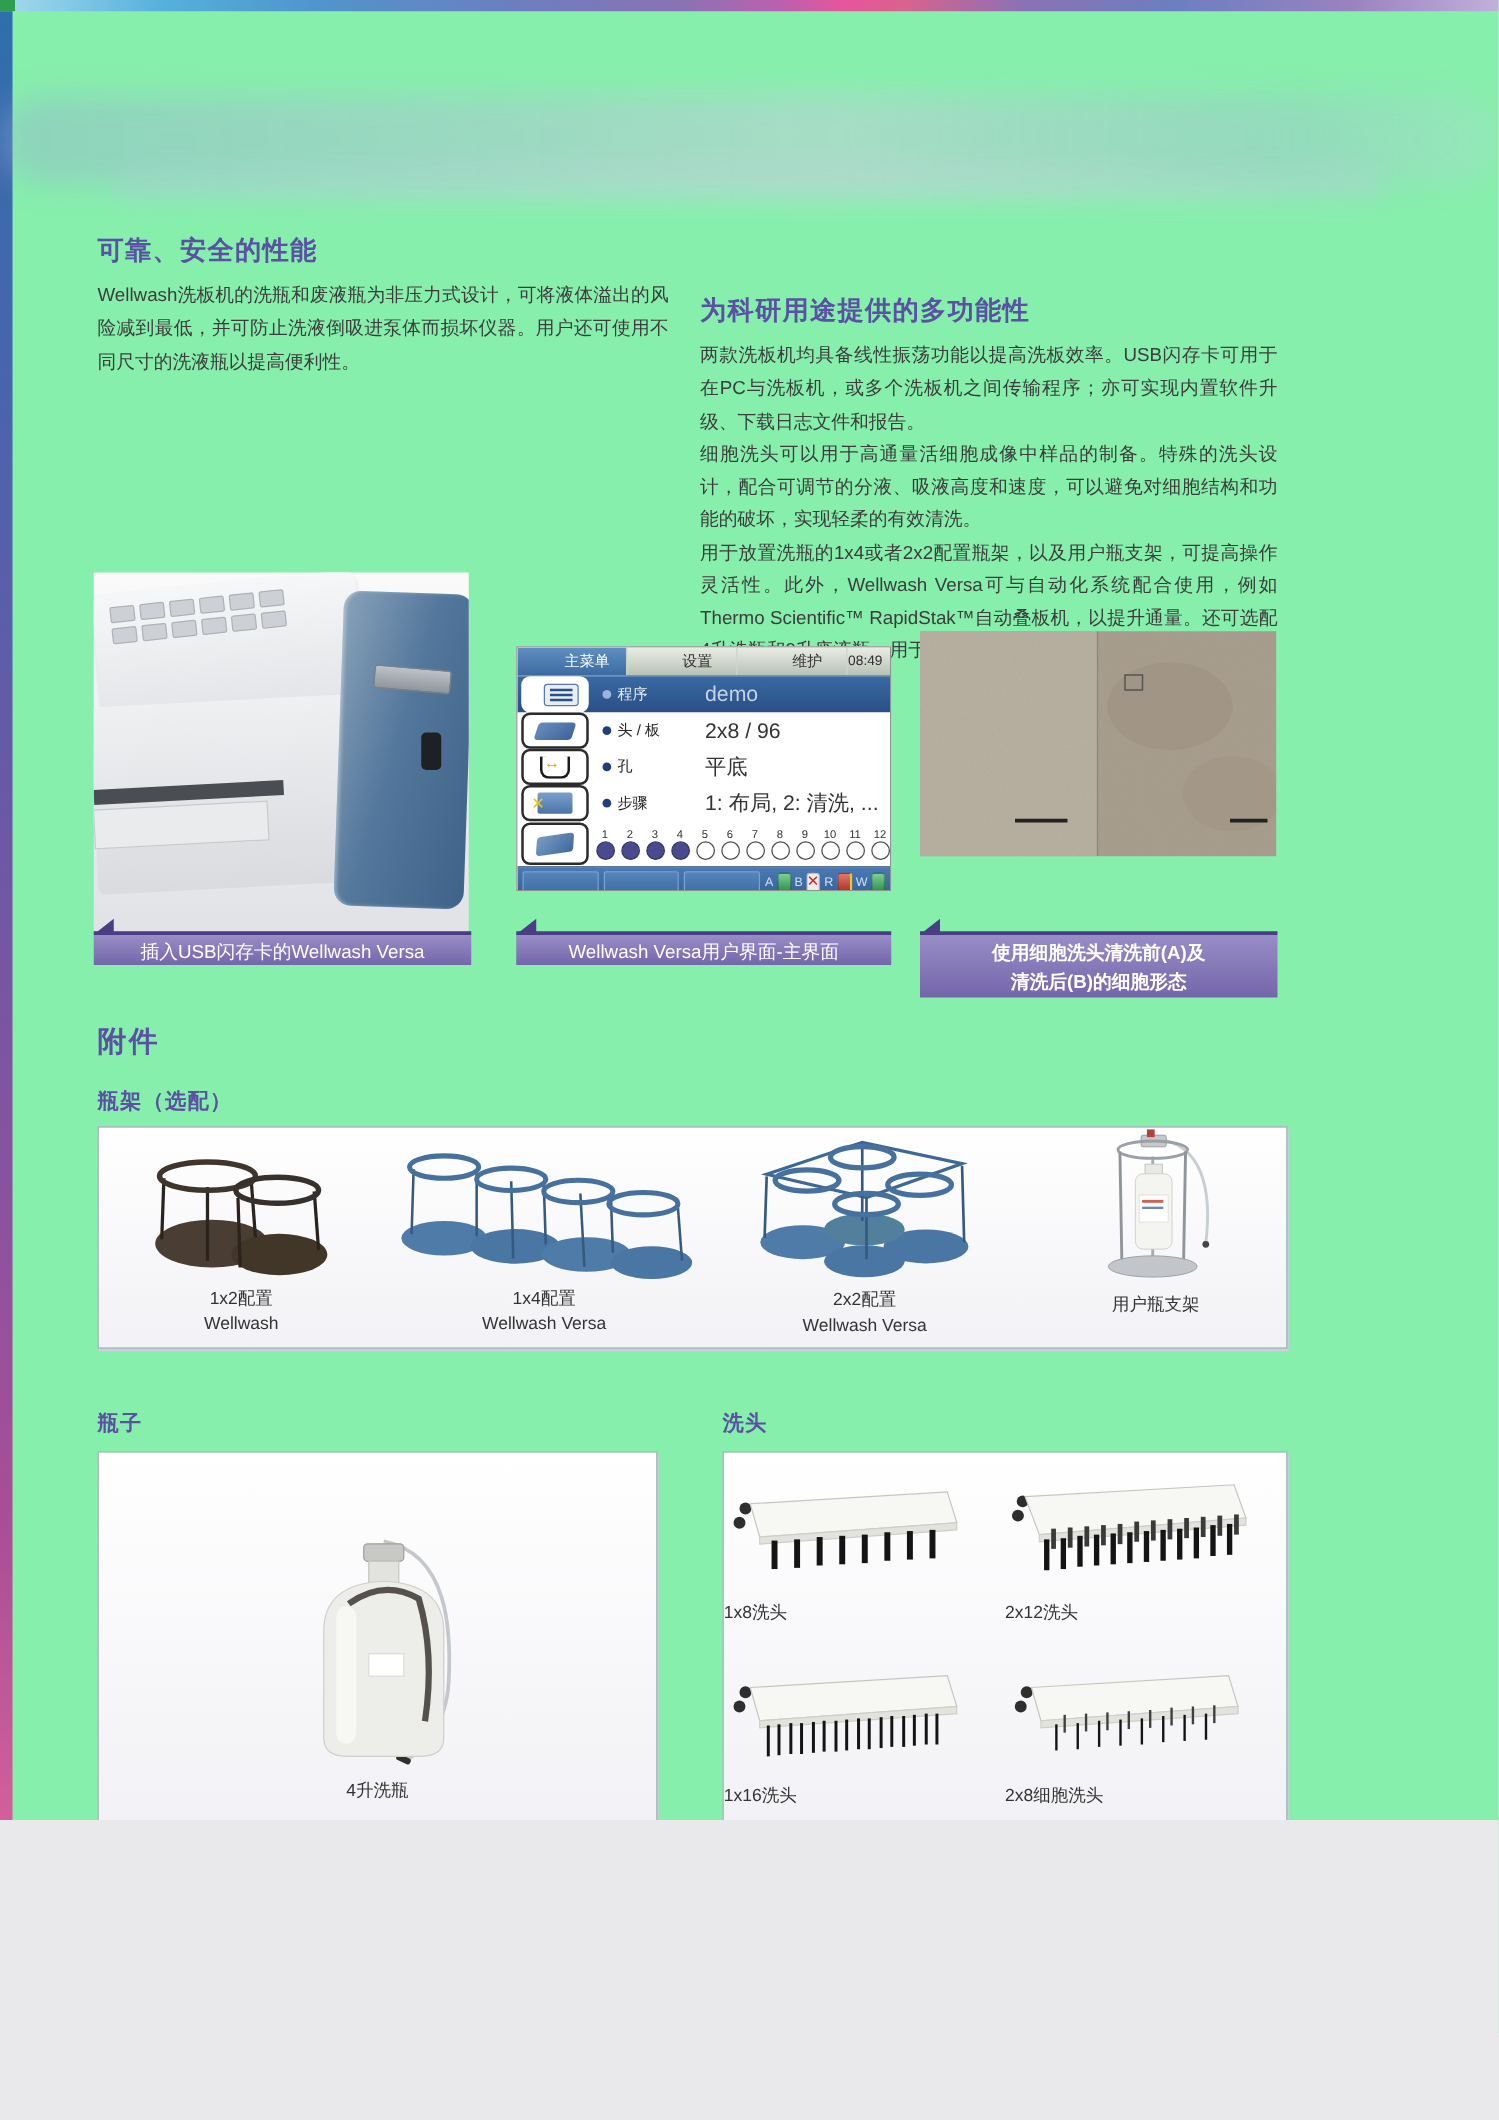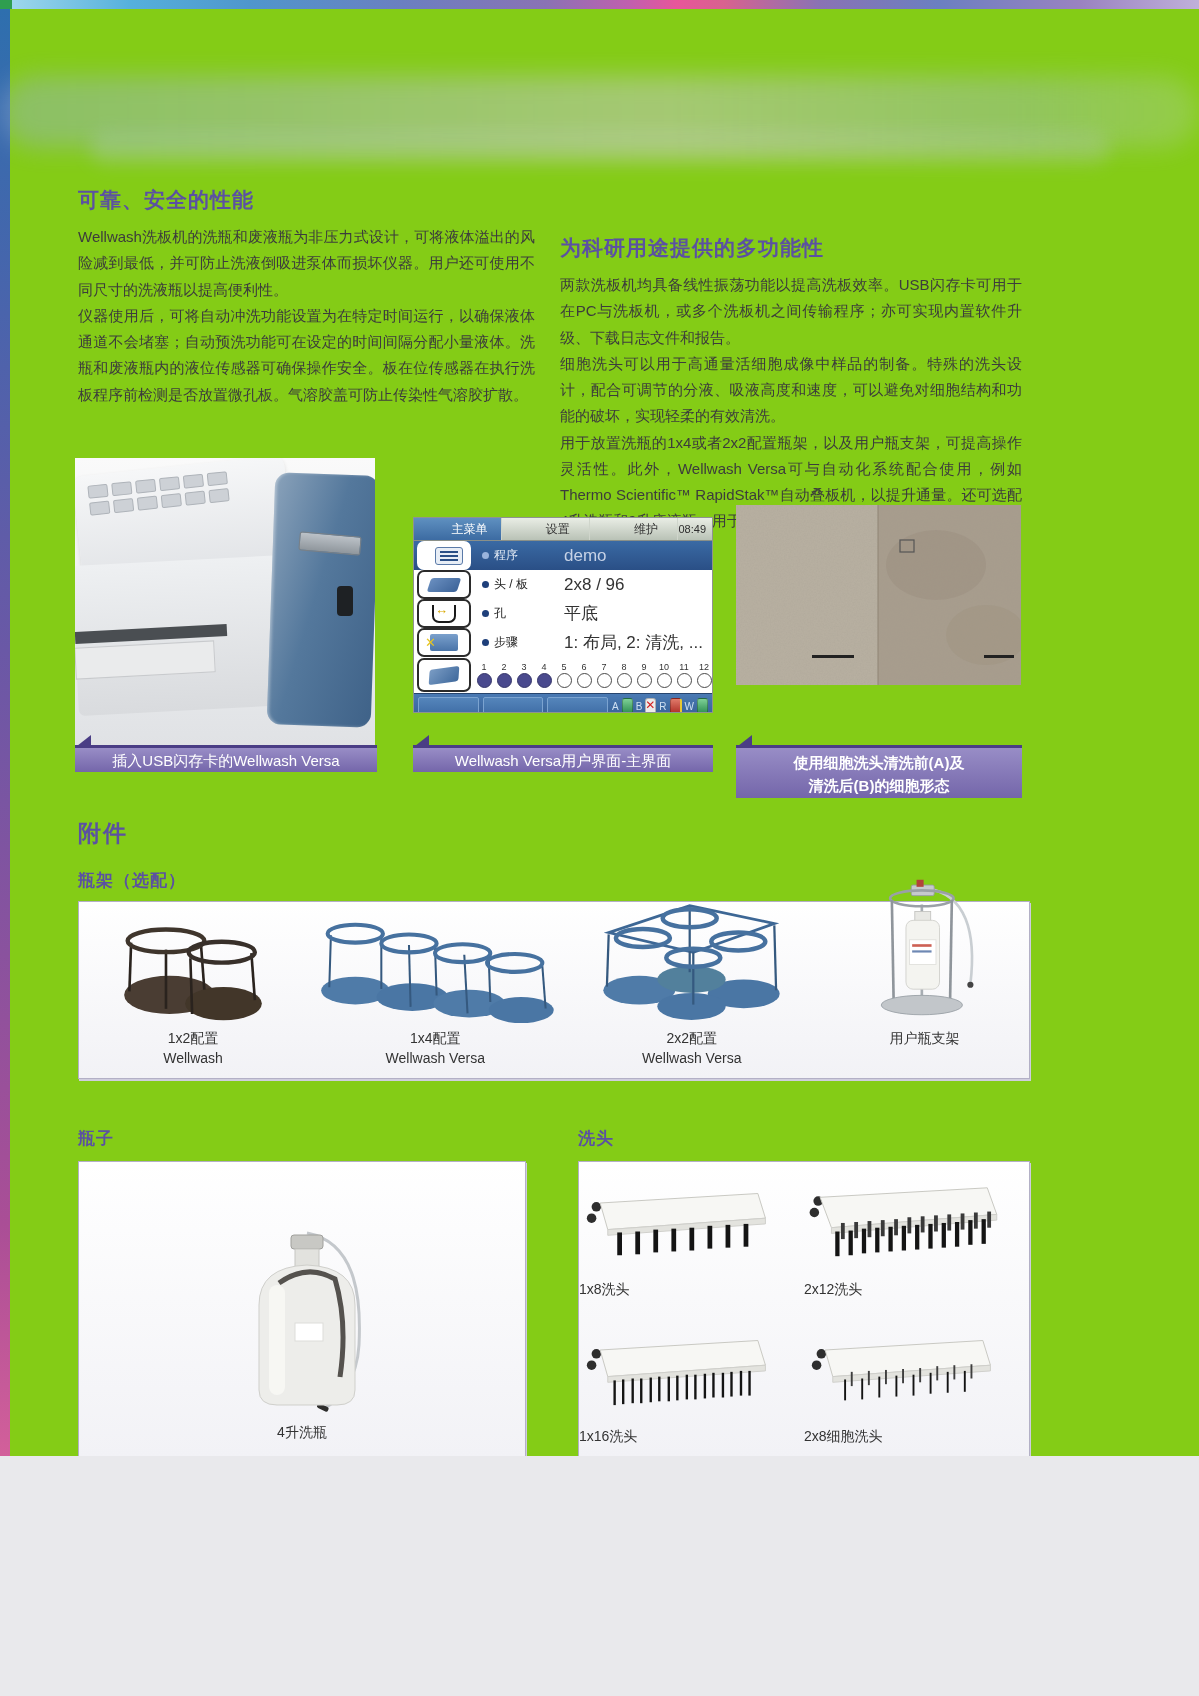--- a/index.html
+++ b/index.html
@@ -1,16 +1,16 @@
 <!DOCTYPE html>
 <html><head>
 <meta charset="utf-8">
 <style>
   html,body{margin:0;padding:0;background:#e9e9ec;font-family:"Liberation Sans","DejaVu Sans",sans-serif;}
-  .page{position:relative;width:1199px;height:1456px;margin:0 auto;background:#84cc16;overflow:hidden;}
+  .page{position:relative;width:1199px;height:1456px;margin:0 auto;background:#86efac;overflow:hidden;}
   
   .edge-top{position:absolute;left:12px;top:0;width:1187px;height:9px;
     background:linear-gradient(90deg,#9ed7ec 0%,#55b0dc 10%,#4f96cc 20%,#6b7fc0 33%,#8a72b4 45%,#c05fae 52%,#e8559a 56%,#d8628f 60%,#8a72b4 68%,#6b7fc0 78%,#9a82c0 90%,#c0b0da 100%);}
   .edge-corner{position:absolute;left:0;top:0;width:12px;height:9px;background:#2f9e4f;}
   .edge-left{position:absolute;left:0;top:9px;width:10px;height:1687px;
     background:linear-gradient(180deg,#2e6fae 0%,#4a64ac 18%,#6a58a6 38%,#8a529e 56%,#aa4e96 72%,#d9629b 88%,#d95f8d 100%);}
   .cloud1{position:absolute;left:0;top:76px;width:1199px;height:72px;border-radius:60px;
     background:linear-gradient(90deg,rgba(150,175,210,.55),rgba(205,198,228,.6) 55%,rgba(170,185,215,.5) 85%,rgba(200,210,230,.3));
     filter:blur(12px);opacity:.75;}
   .cloud2{position:absolute;left:90px;top:132px;width:1020px;height:32px;border-radius:40px;
@@ -90,21 +90,21 @@
   .bot.red{background:linear-gradient(180deg,#e07a6a,#b03028);border-right:2px solid #e8c832;}
   .bot.white{background:#ececec;}
   .bot.crossed::after{content:"✕";position:absolute;left:-1px;top:0;color:#d42020;font-size:12px;font-weight:bold;line-height:13px;}
   
   .acc-h{position:absolute;left:78px;top:818px;margin:0;font-size:23px;font-weight:bold;color:#5b51a2;letter-spacing:2px;}
   .sub-h{position:absolute;margin:0;font-size:17px;font-weight:bold;color:#5b51a2;letter-spacing:1px;}
   .sub-racks{left:78px;top:869px;}
   .sub-bottles{left:78px;top:1127px;}
   .sub-heads{left:578px;top:1127px;}
   .box{position:absolute;border:1px solid #b3b0c6;background:linear-gradient(180deg,#ffffff,#f2f2f6);box-shadow:1px 2px 0 #cfcdde;box-sizing:border-box;}
-  .box-racks{left:78px;top:901px;width:952px;height:178px;display:flex;align-items:flex-end;}
+  .box-racks{left:78px;top:901px;width:952px;height:178px;display:flex;}
   .rack-cell{display:flex;flex-direction:column;align-items:center;justify-content:flex-end;padding-bottom:8px;}
   .rack-cell .lbl{font-size:14px;color:#333;text-align:center;line-height:1.45;height:42px;}
   .box-bottles{left:78px;top:1161px;width:448px;height:296px;display:flex;align-items:flex-end;}
   .bottle-cell{flex:1;display:flex;flex-direction:column;align-items:center;justify-content:flex-end;padding-bottom:14px;}
   .bottle-cell .lbl{font-size:14px;color:#333;margin-top:4px;}
   .box-heads{left:578px;top:1161px;width:452px;height:296px;display:grid;grid-template-columns:1fr 1fr;grid-template-rows:1fr 1fr;}
   .head-cell{display:flex;flex-direction:column;align-items:flex-start;justify-content:flex-end;padding-bottom:10px;}
   .head-cell .lbl{font-size:14px;color:#333;margin-top:2px;}
   .artifact{position:absolute;left:140px;top:1642px;width:72px;height:2px;background:#8a8a8a;opacity:.5;}
 </style>
@@ -114,21 +114,20 @@
 <div class="page">
   <div class="edge-corner"></div>
   <div class="edge-top"></div>
   <div class="edge-left"></div>
   <div class="cloud1"></div>
   <div class="cloud2"></div>
 
   <section class="col col-left">
     <h2>可靠、安全的性能</h2>
     <p>Wellwash洗板机的洗瓶和废液瓶为非压力式设计，可将液体溢出的风险减到最低，并可防止洗液倒吸进泵体而损坏仪器。用户还可使用不同尺寸的洗液瓶以提高便利性。</p>
-    <p>仪器使用后，可将自动冲洗功能设置为在特定时间运行，以确保液体通道不会堵塞；自动预洗功能可在设定的时间间隔分配小量液体。洗瓶和废液瓶内的液位传感器可确保操作安全。板在位传感器在执行洗板程序前检测是否放置微孔板。气溶胶盖可防止传染性气溶胶扩散。</p>
   </section>
 
   <section class="col col-right">
     <h2>为科研用途提供的多功能性</h2>
     <p>两款洗板机均具备线性振荡功能以提高洗板效率。USB闪存卡可用于在PC与洗板机，或多个洗板机之间传输程序；亦可实现内置软件升级、下载日志文件和报告。</p>
     <p>细胞洗头可以用于高通量活细胞成像中样品的制备。特殊的洗头设计，配合可调节的分液、吸液高度和速度，可以避免对细胞结构和功能的破坏，实现轻柔的有效清洗。</p>
     <p>用于放置洗瓶的1x4或者2x2配置瓶架，以及用户瓶支架，可提高操作灵活性。此外，Wellwash Versa可与自动化系统配合使用，例如Thermo Scientific™ RapidStak™自动叠板机，以提升通量。还可选配4升洗瓶和9升废液瓶，用于自动化操作。</p>
   </section>
 
   <div class="fig-img fig1">

